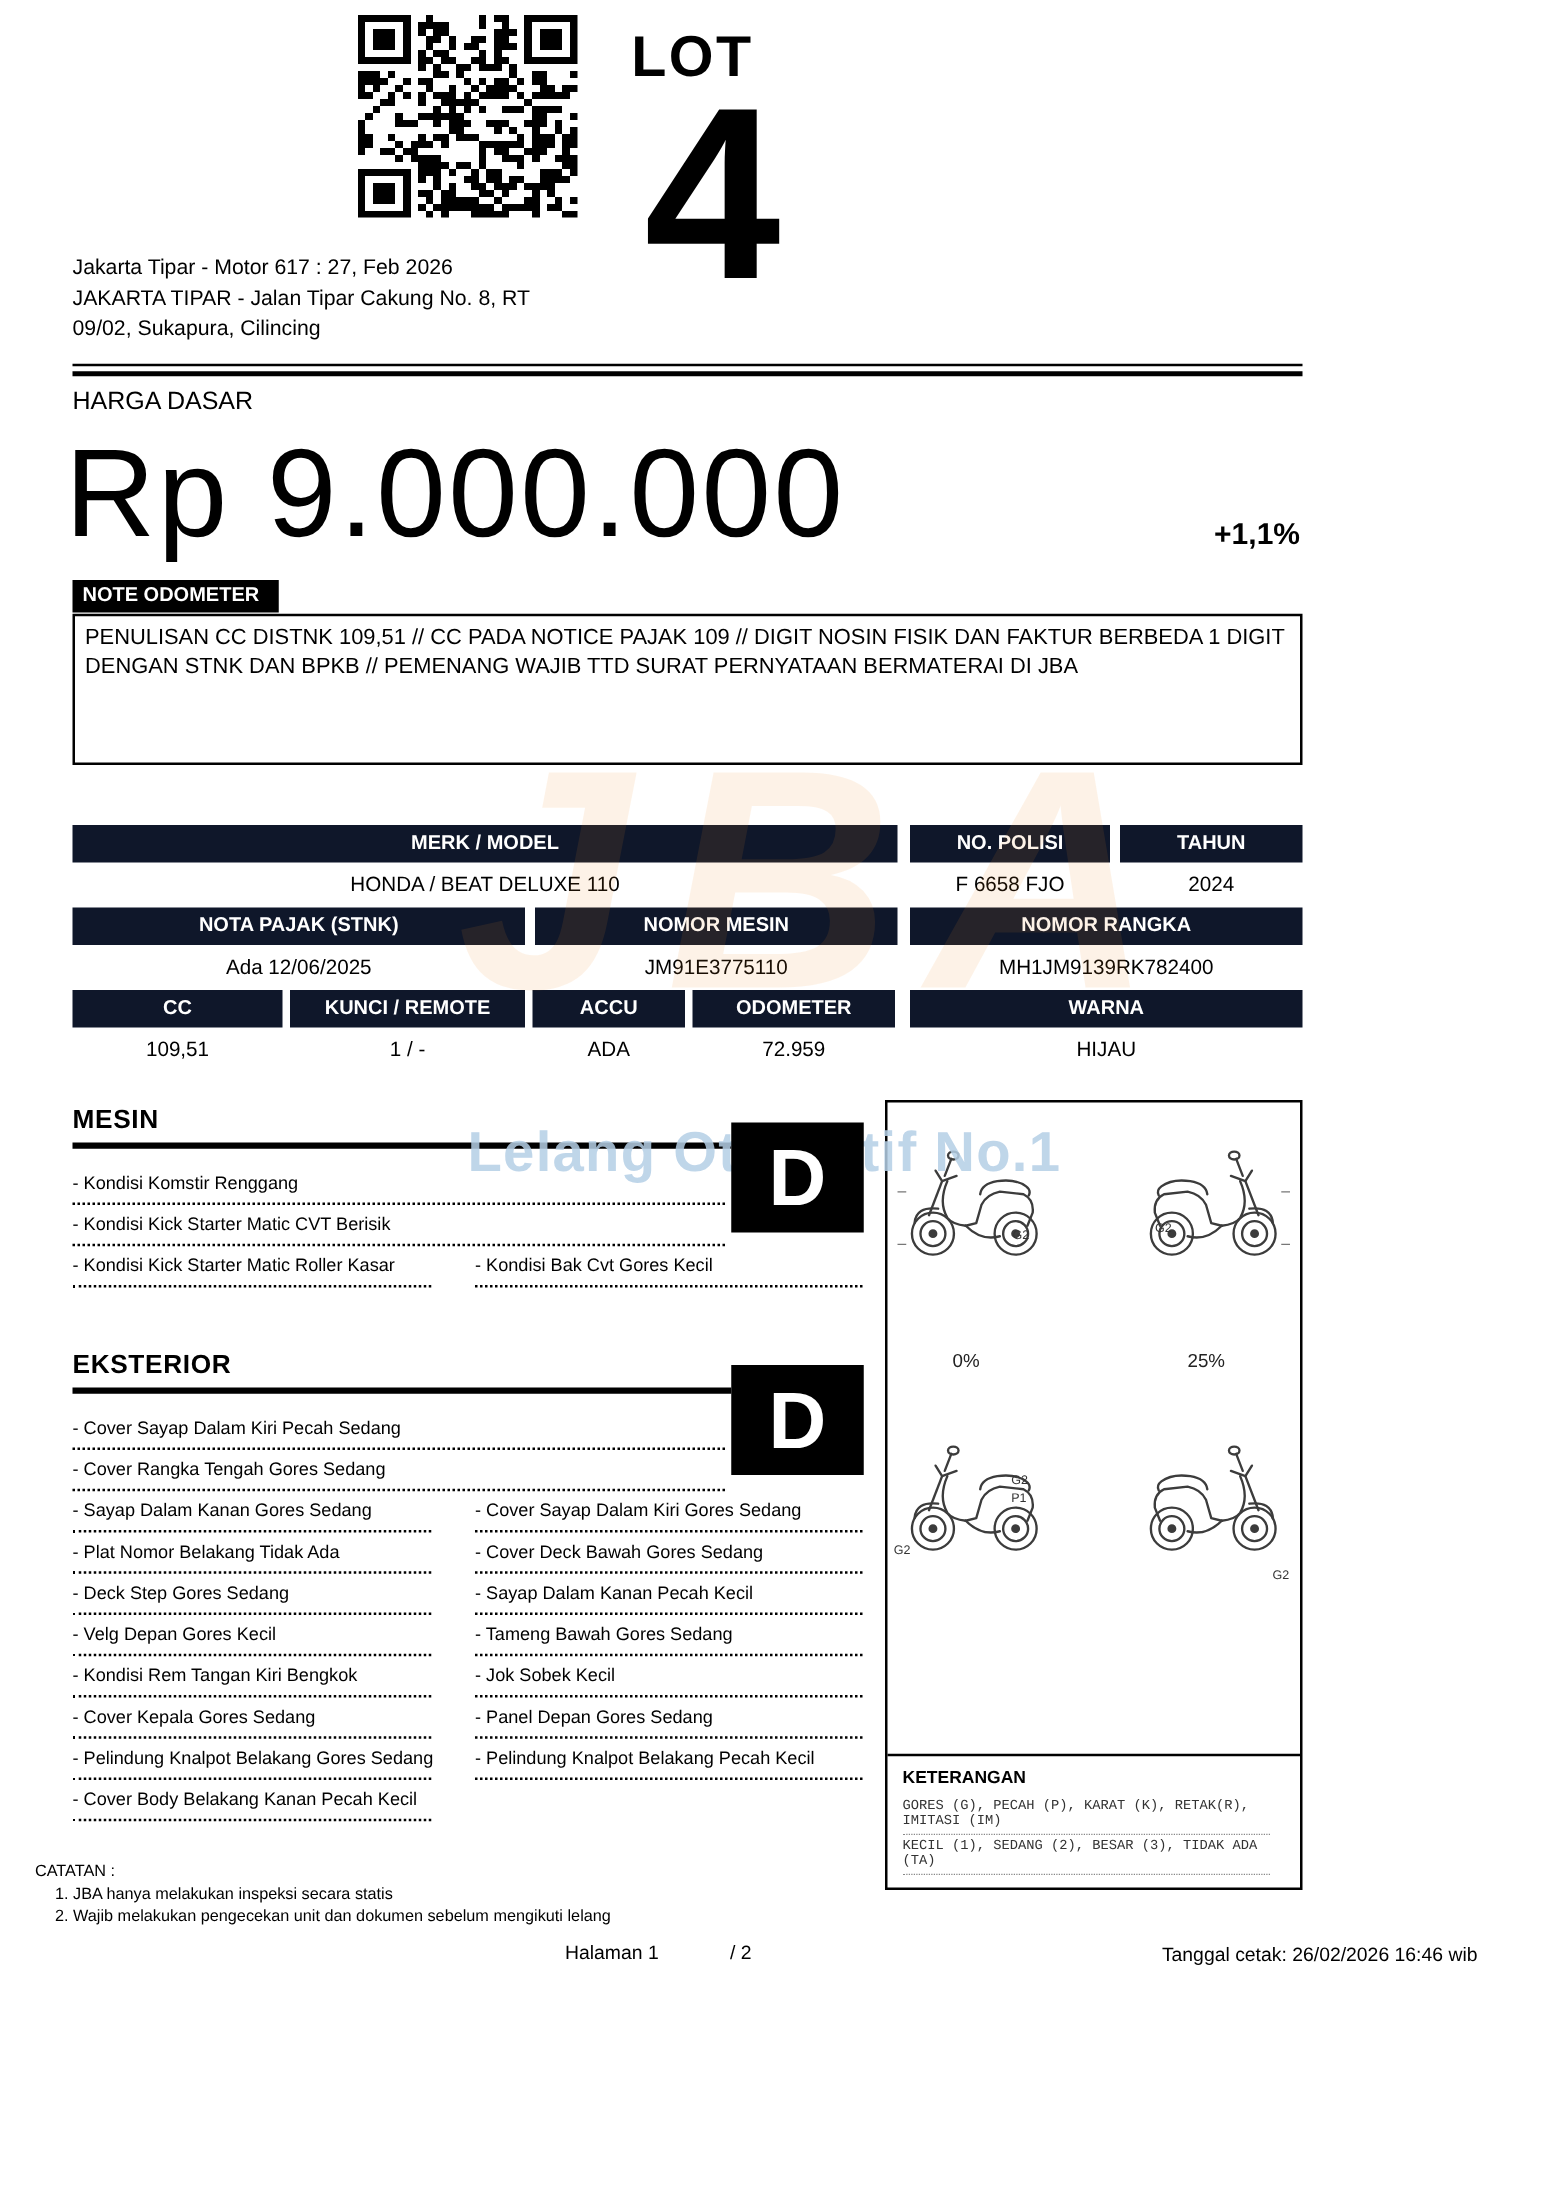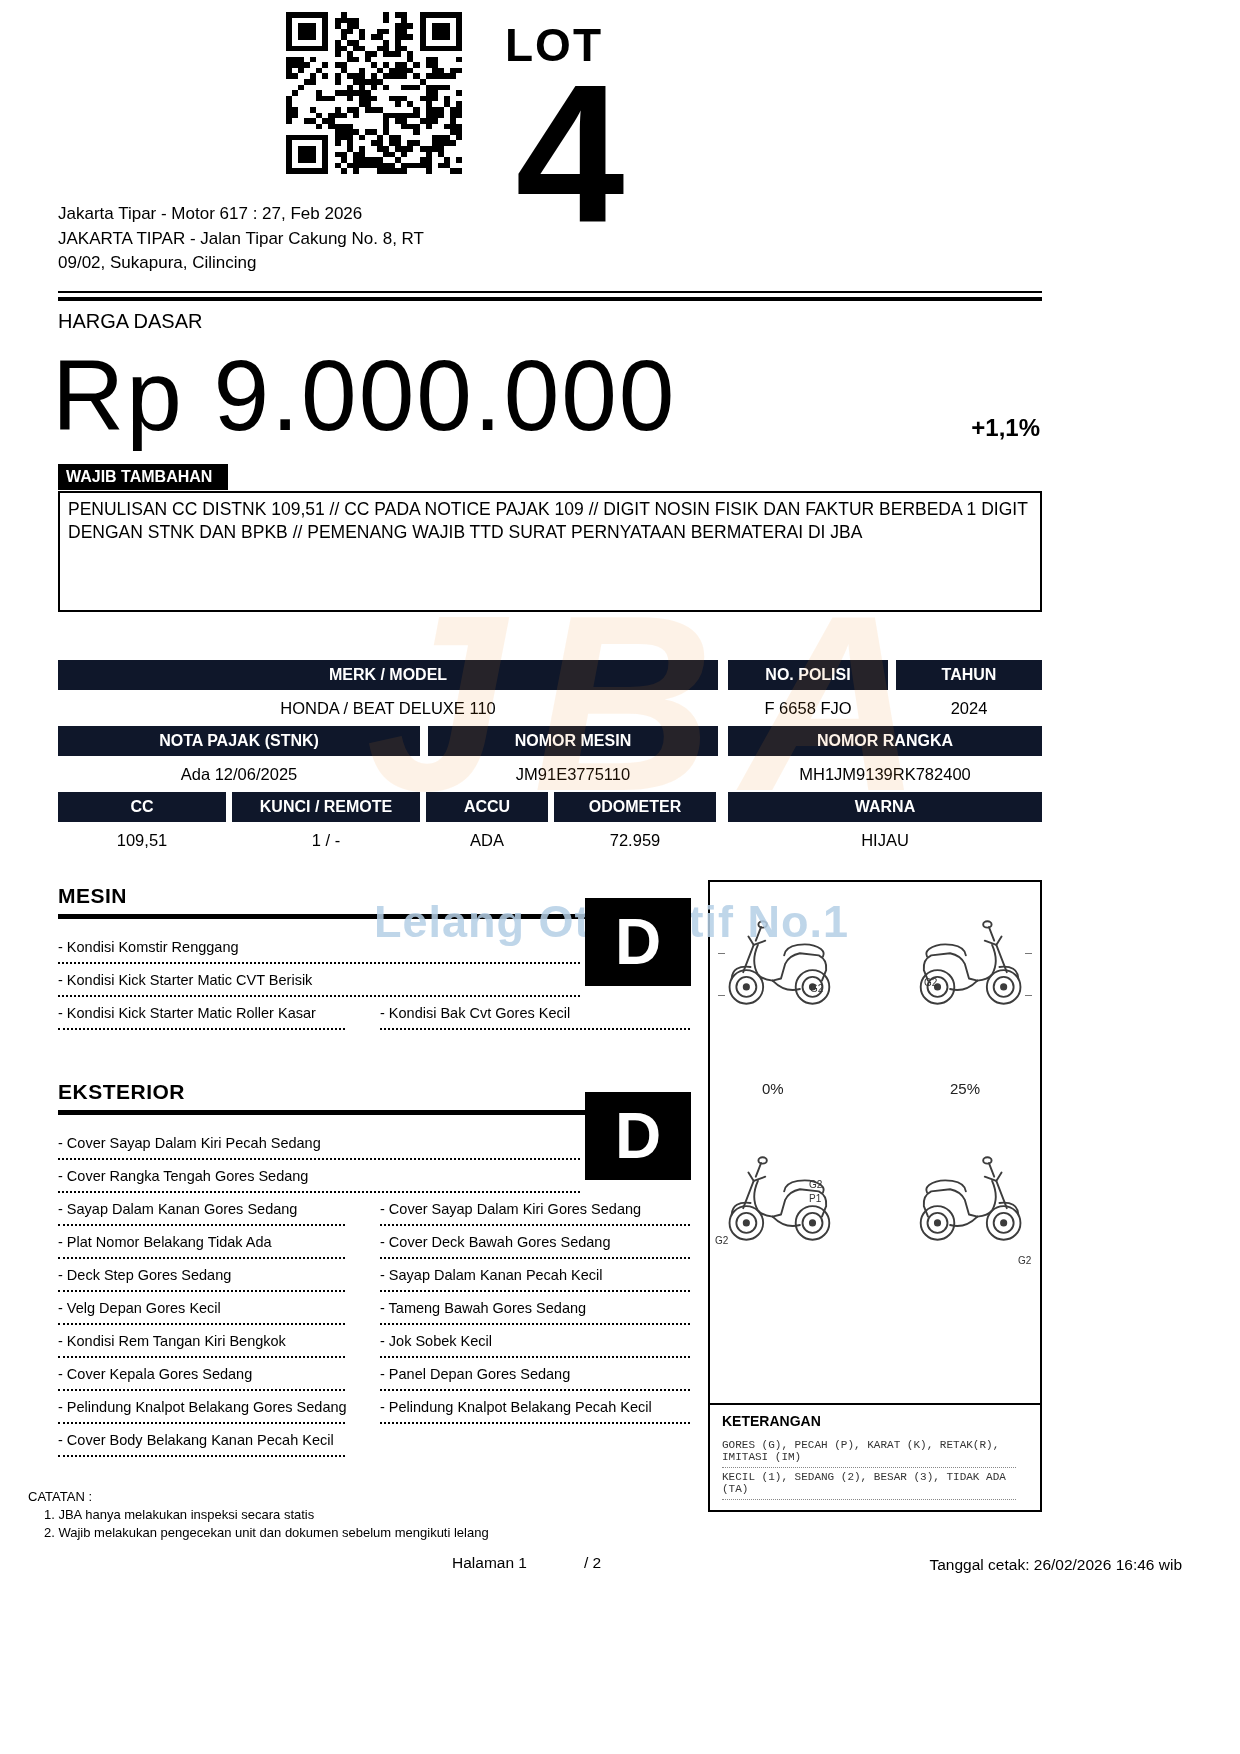--- a/index.html
+++ b/index.html
@@ -412,21 +412,21 @@
     <div>Jakarta Tipar - Motor 617 : 27, Feb 2026</div>
     <div>JAKARTA TIPAR - Jalan Tipar Cakung No. 8, RT</div>
     <div>09/02, Sukapura, Cilincing</div>
   </div>
   <div class="double-rule"></div>
 
   <div class="harga-label">HARGA DASAR</div>
   <div class="price">Rp 9.000.000</div>
   <div class="pct">+1,1%</div>
 
-  <div class="note-label">WAJIB TAMBAHAN</div>
+  <div class="note-label">NOTE ODOMETER</div>
   <div class="note-box">PENULISAN CC DISTNK 109,51 // CC PADA NOTICE PAJAK 109 // DIGIT NOSIN FISIK DAN FAKTUR BERBEDA 1 DIGIT DENGAN STNK DAN BPKB // PEMENANG WAJIB TTD SURAT PERNYATAAN BERMATERAI DI JBA</div>
 
   <div class="vtable">
     <div class="trow">
       <div class="hcell" style="width:660px">MERK / MODEL</div>
       <div class="gap" style="width:10px"></div>
       <div class="hcell" style="width:160px">NO. POLISI</div>
       <div class="gap" style="width:8px"></div>
       <div class="hcell" style="width:146px">TAHUN</div>
     </div>

